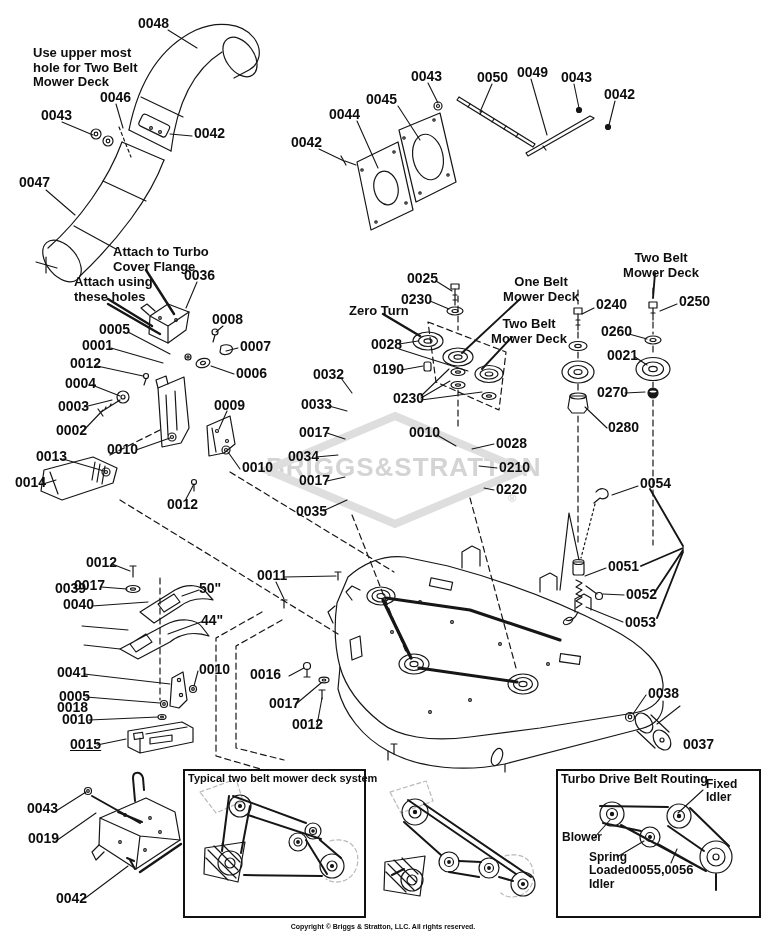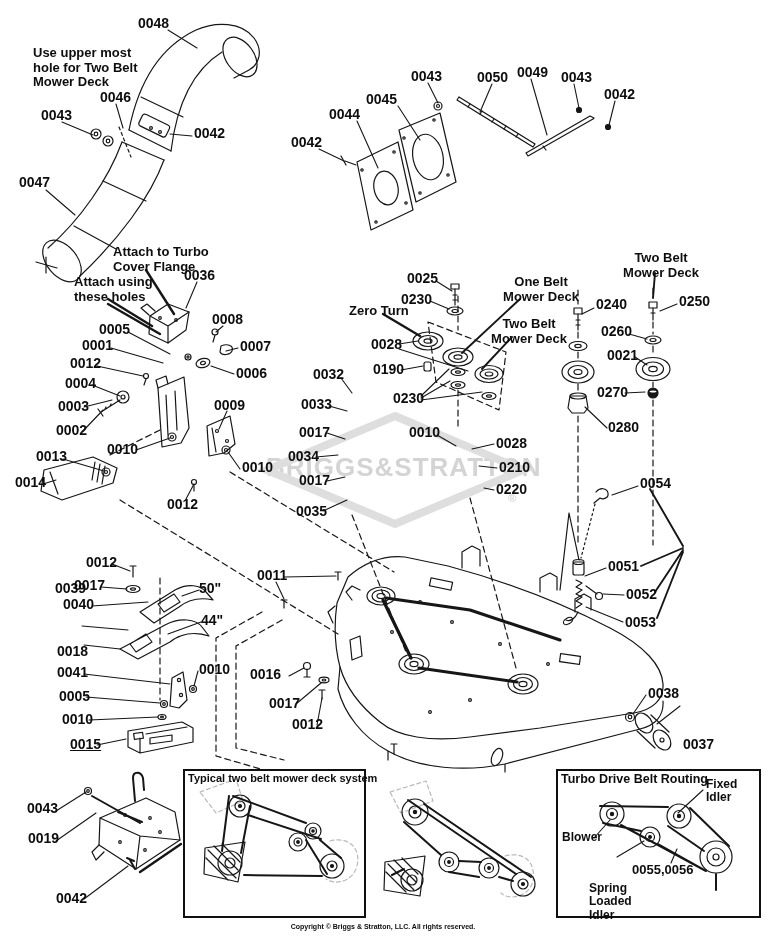--- a/index.html
+++ b/index.html
@@ -438,38 +438,38 @@
       <span class="callout" style="left: 608px; top: 559px;">0051</span>
       <span class="callout" style="left: 626px; top: 587px;">0052</span>
       <span class="callout" style="left: 625px; top: 615px;">0053</span>
       <span class="callout" style="left: 86px; top: 555px;">0012</span>
       <span class="callout" style="left: 74px; top: 578px;">0017</span>
       <span class="callout" style="left: 199px; top: 581px;">50"</span>
       <span class="callout" style="left: 63px; top: 597px;">0040</span>
       <span class="callout" style="left: 55px; top: 581px;">0039</span>
       <span class="callout" style="left: 201px; top: 613px;">44"</span>
       <span class="callout" style="left: 57px; top: 637px; margin-top: 28px;">0041</span>
-      <span class="callout" style="left: 57px; top: 644px;">0018</span>
+      <span class="callout" style="left: 57px; top: 700px;">0018</span>
       <span class="callout" style="left: 199px; top: 662px;">0010</span>
       <span class="callout" style="left: 59px; top: 689px;">0005</span>
       <span class="callout" style="left: 62px; top: 712px;">0010</span>
       <span class="callout" style="left: 70px; top: 737px; text-decoration: underline;">0015</span>
       <span class="callout" style="left: 257px; top: 568px;">0011</span>
       <span class="callout" style="left: 250px; top: 667px;">0016</span>
       <span class="callout" style="left: 269px; top: 696px;">0017</span>
       <span class="callout" style="left: 292px; top: 717px;">0012</span>
       <span class="callout" style="left: 648px; top: 686px;">0038</span>
       <span class="callout" style="left: 683px; top: 737px;">0037</span>
       <span class="callout" style="left: 27px; top: 801px;">0043</span>
       <span class="callout" style="left: 28px; top: 831px;">0019</span>
       <span class="callout" style="left: 56px; top: 891px;">0042</span>
       <span class="callout" style="left: 706px; top: 778px; font-size: 12px;">Fixed
 Idler</span>
       <span class="callout" style="left: 562px; top: 831px; font-size: 12px;">Blower</span>
-      <span class="callout" style="left: 589px; top: 882px; font-size: 12px;">Spring
+      <span class="callout" style="left: 589px; top: 851px; font-size: 12px;">Spring
 Loaded
 Idler</span>
       <span class="callout" style="left: 632px; top: 863px; font-size: 13px;">0055,0056</span>
     </div>
 
 <div id="copyright">Copyright © Briggs &amp; Stratton, LLC. All rights reserved.</div>
 
 </div>
 
 </body></html>

